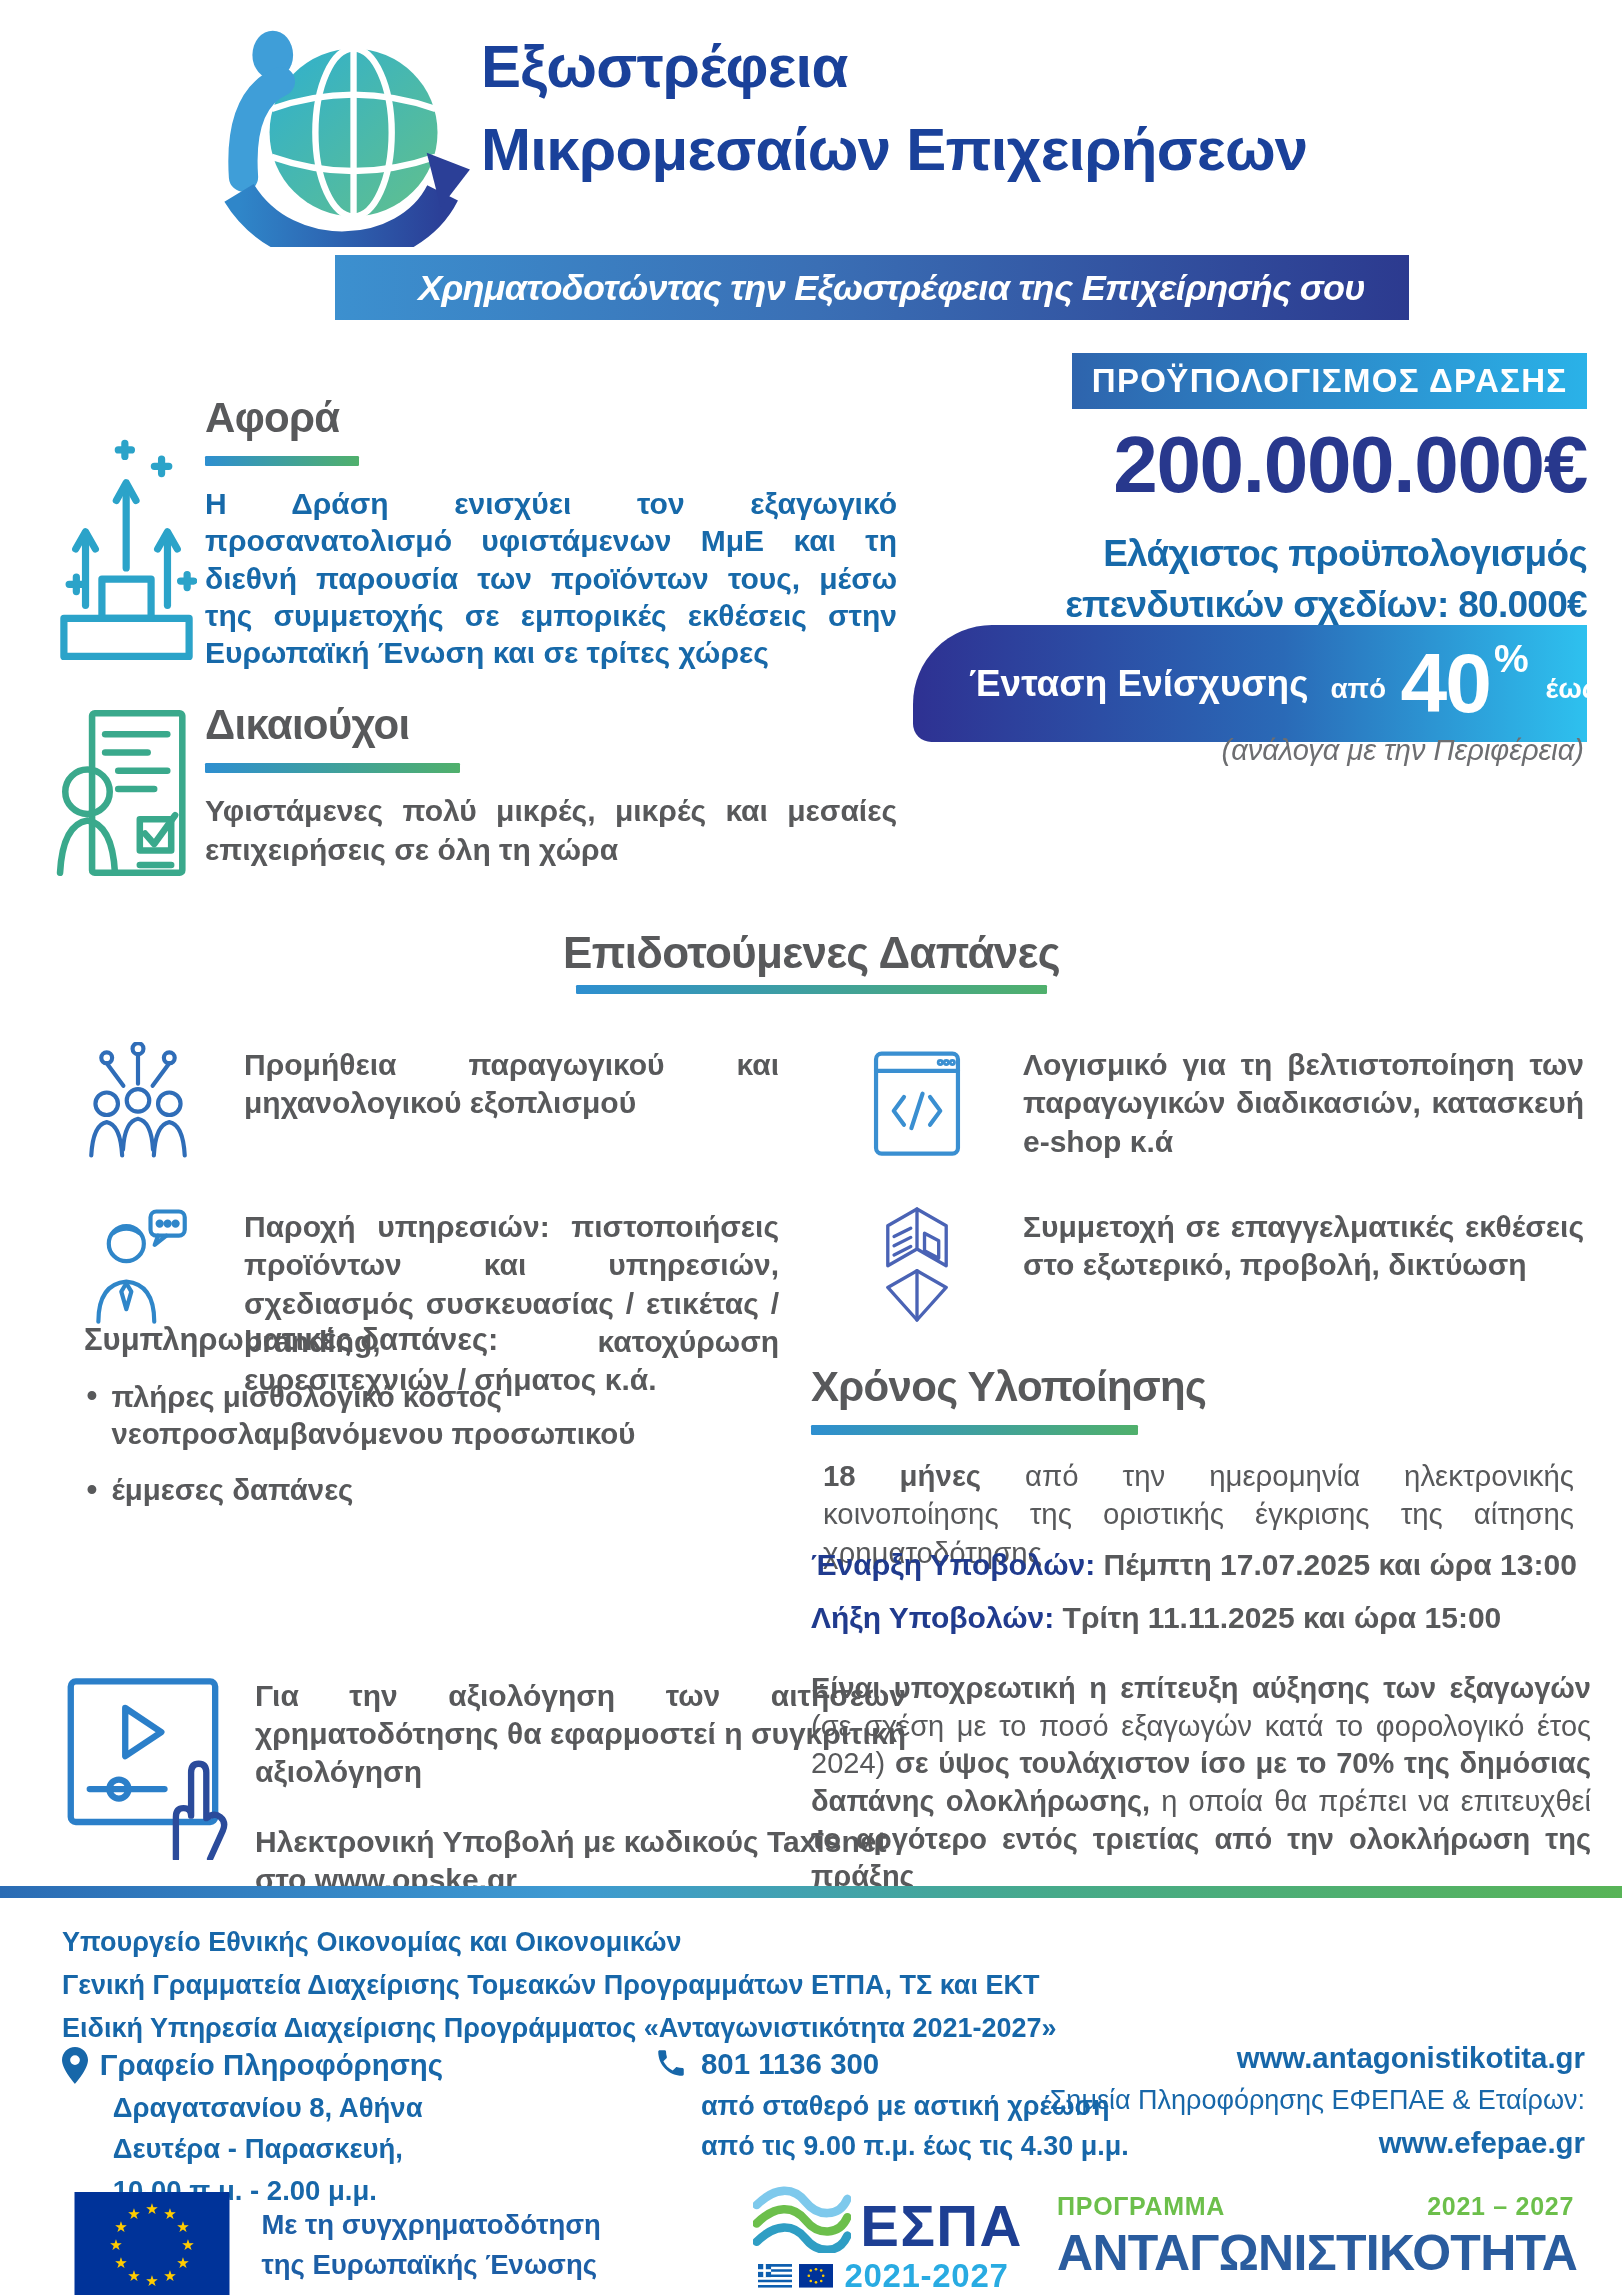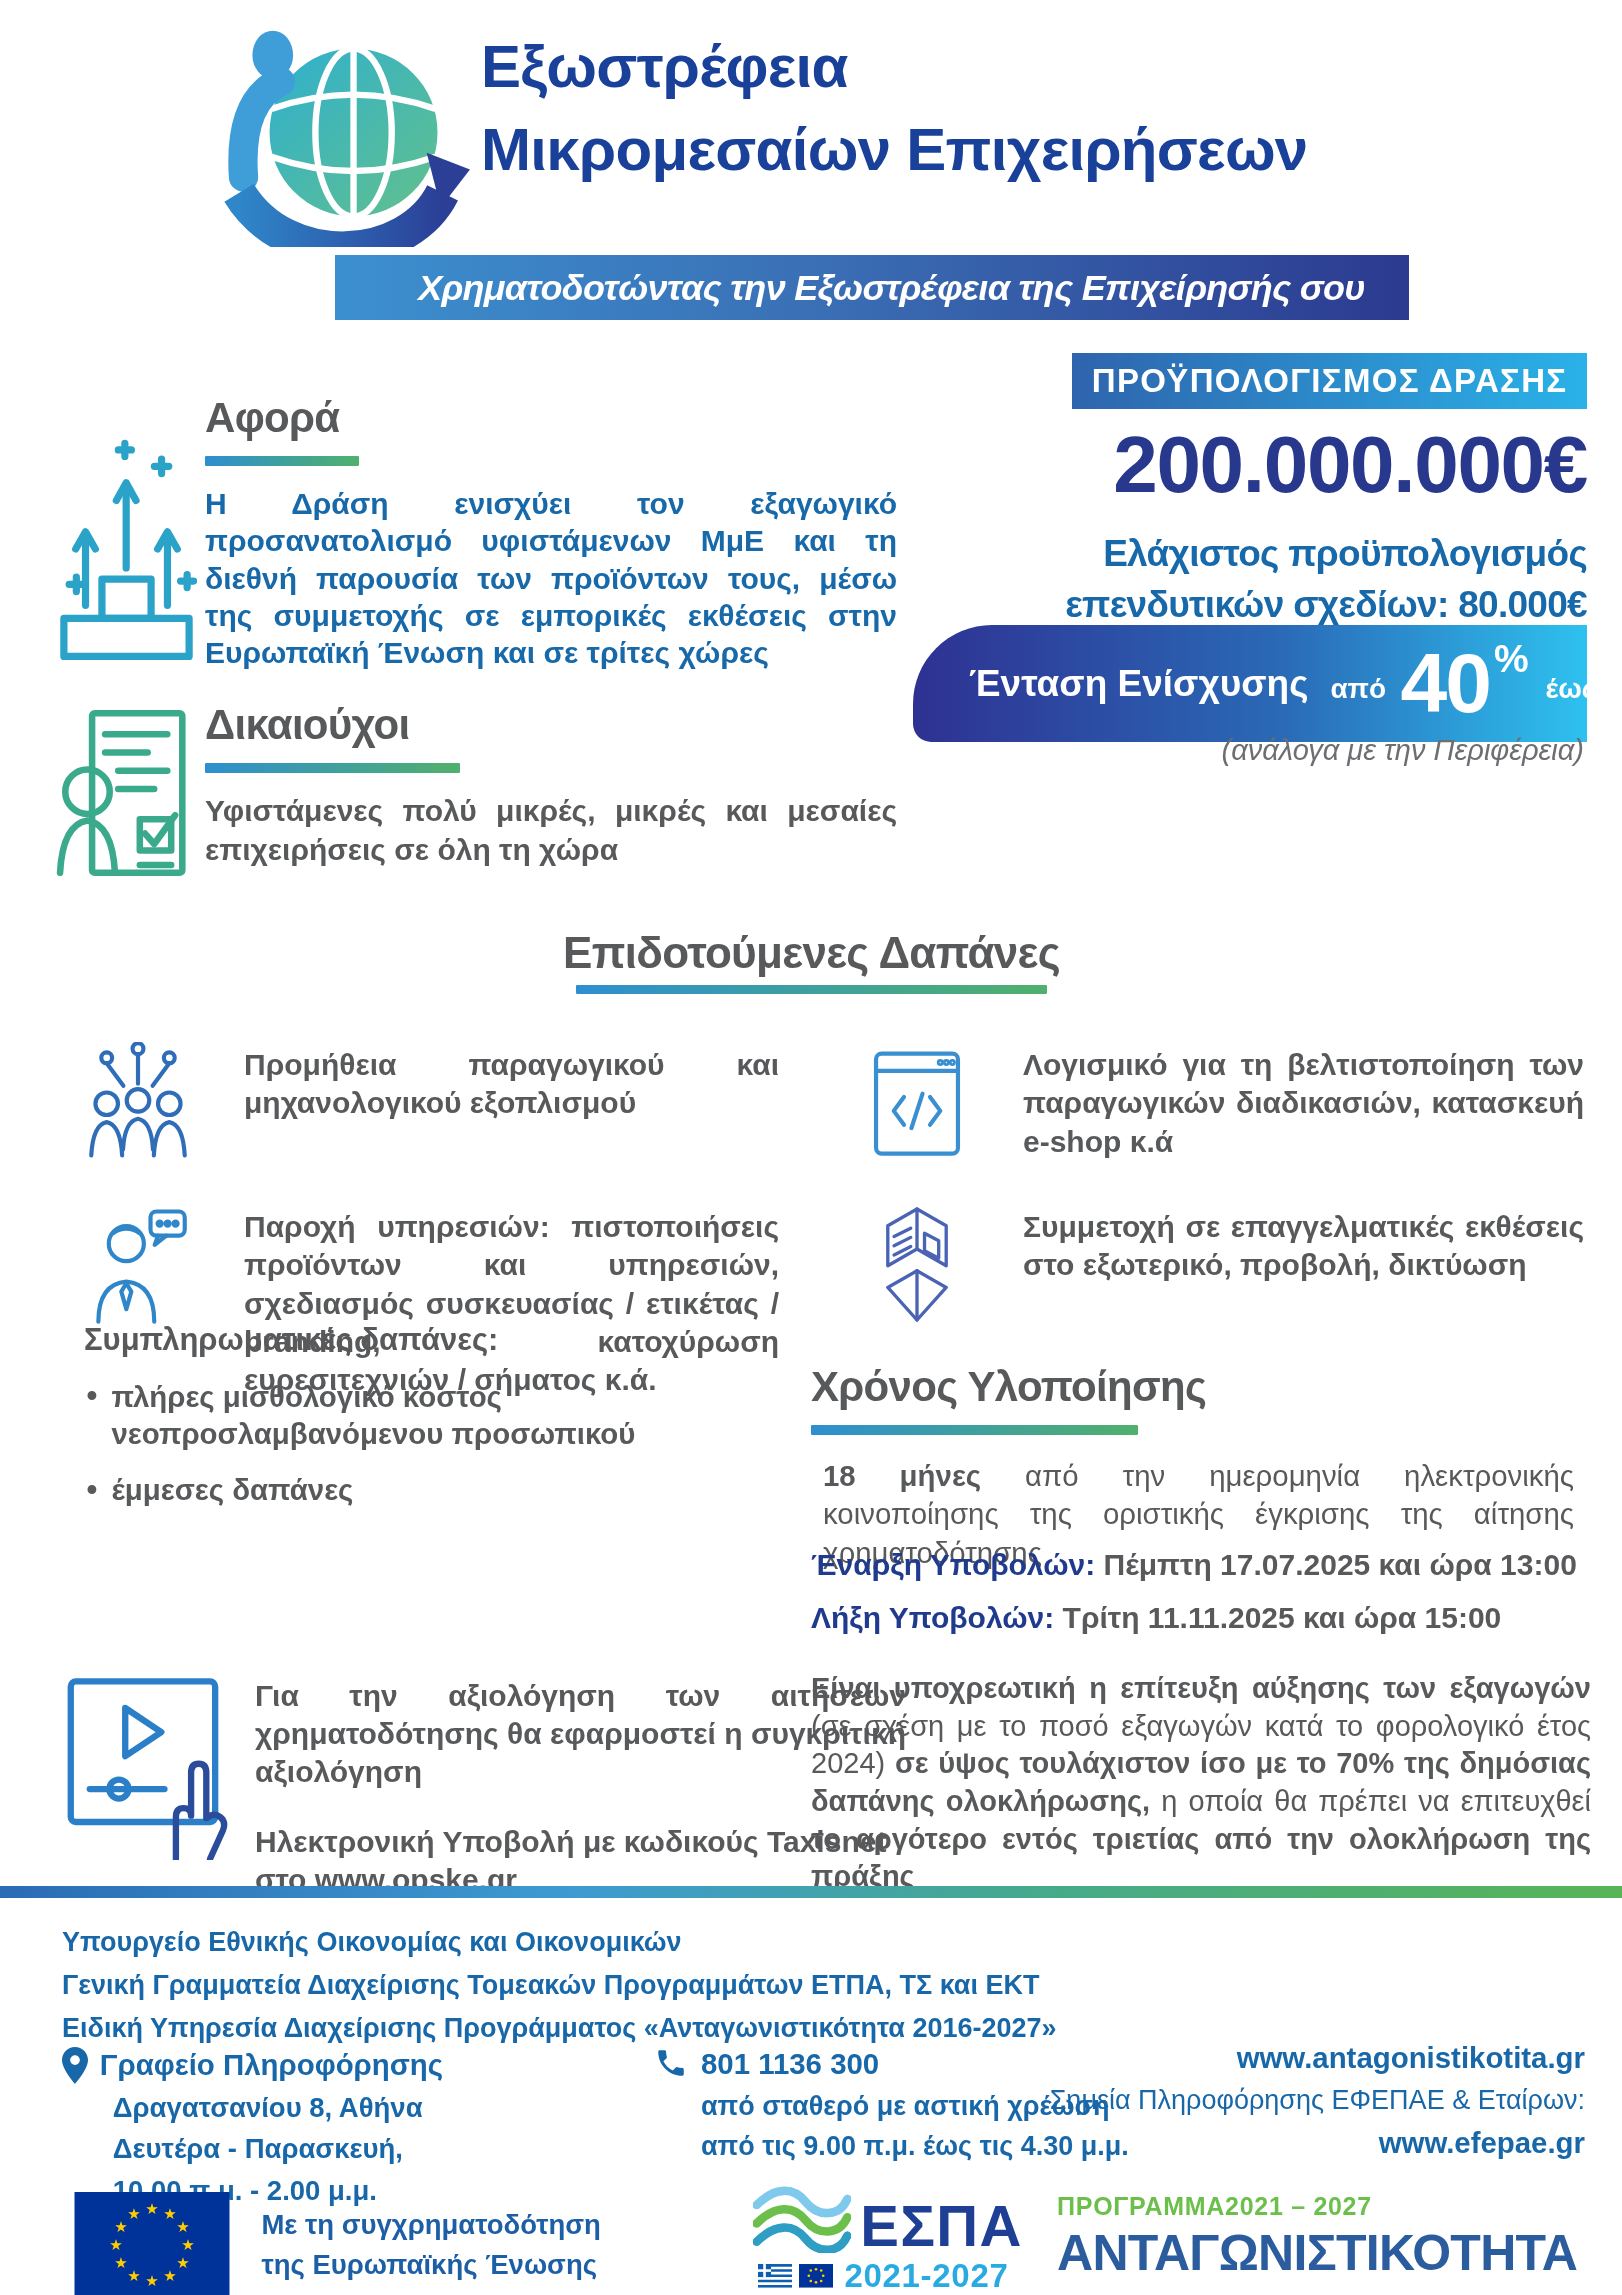--- a/index.html
+++ b/index.html
@@ -95,21 +95,21 @@
   .eu-flag{width:160px;height:105px;margin-right:29.4px;}
   .eu-text{font-size:27.5px;font-weight:bold;color:#1d5fa6;line-height:1.45;}
   .espa{position:absolute;left:753px;top:2184px;width:301px;}
   .espa .row1{display:flex;align-items:flex-end;}
   .espa .waves{width:98px;height:69px;margin-right:9.2px;}
   .espa .name{font-size:58px;font-weight:bold;color:#1e3f93;letter-spacing:1.3px;line-height:.95;}
   .espa .row2{display:flex;align-items:center;margin:3.9px 0 6.5px 5.2px;}
   .espa .mini-flag{width:34px;height:23.6px;margin-right:6.5px;}
   .espa .period{font-size:33px;font-weight:bold;color:#29abe2;letter-spacing:0.7px;margin-left:5.2px;}
   .program{position:absolute;right:49px;top:2192px;width:517px;}
-  .program .row1{display:flex;font-size:25px;font-weight:bold;
+  .program .row1{display:flex;justify-content:space-between;font-size:25px;font-weight:bold;
         color:#6cbf4b;letter-spacing:0.7px;}
   .program .name{font-size:50px;font-weight:bold;color:#2a5c9e;letter-spacing:-0.7px;margin-top:2.6px;}
   
   svg.icn{width:100%;height:100%;}
   svg.icn *{fill:none;stroke-linecap:round;stroke-linejoin:round;}
 </style>
 </head>
 <body>
 
 <div class="page">
@@ -326,21 +326,21 @@
     </div>
   </div>
 
   <p class="obligation"><span class="b">Είναι υποχρεωτική η επίτευξη αύξησης των εξαγωγών</span><span> (σε σχέση με το ποσό εξαγωγών κατά το φορολογικό έτος 2024) </span><span class="b">σε ύψος τουλάχιστον ίσο με το 70% της δημόσιας δαπάνης ολοκλήρωσης,</span><span> η οποία θα πρέπει να επιτευχθεί </span><span class="b">το αργότερο εντός τριετίας από την ολοκλήρωση της πράξης</span></p>
 
   <div class="footer-bar"></div>
 
   <div class="ministry">
     <div>Υπουργείο Εθνικής Οικονομίας και Οικονομικών</div>
     <div>Γενική Γραμματεία Διαχείρισης Τομεακών Προγραμμάτων ΕΤΠΑ, ΤΣ και ΕΚΤ</div>
-    <div>Ειδική Υπηρεσία Διαχείρισης Προγράμματος «Ανταγωνιστικότητα 2016-2027»</div>
+    <div>Ειδική Υπηρεσία Διαχείρισης Προγράμματος «Ανταγωνιστικότητα 2021-2027»</div>
   </div>
 
   <div class="office">
     <div class="icon-box">
       <svg viewBox="0 0 24 34" width="100%" height="100%">
         <path fill="#1767a9" d="M12 0C5.4 0 0 5.4 0 12c0 9 12 22 12 22s12-13 12-22C24 5.4 18.6 0 12 0zm0 16.5a4.5 4.5 0 1 1 0-9 4.5 4.5 0 0 1 0 9z"></path>
       </svg>
     </div>
     <div>
       <div class="t">Γραφείο Πληροφόρησης</div>

